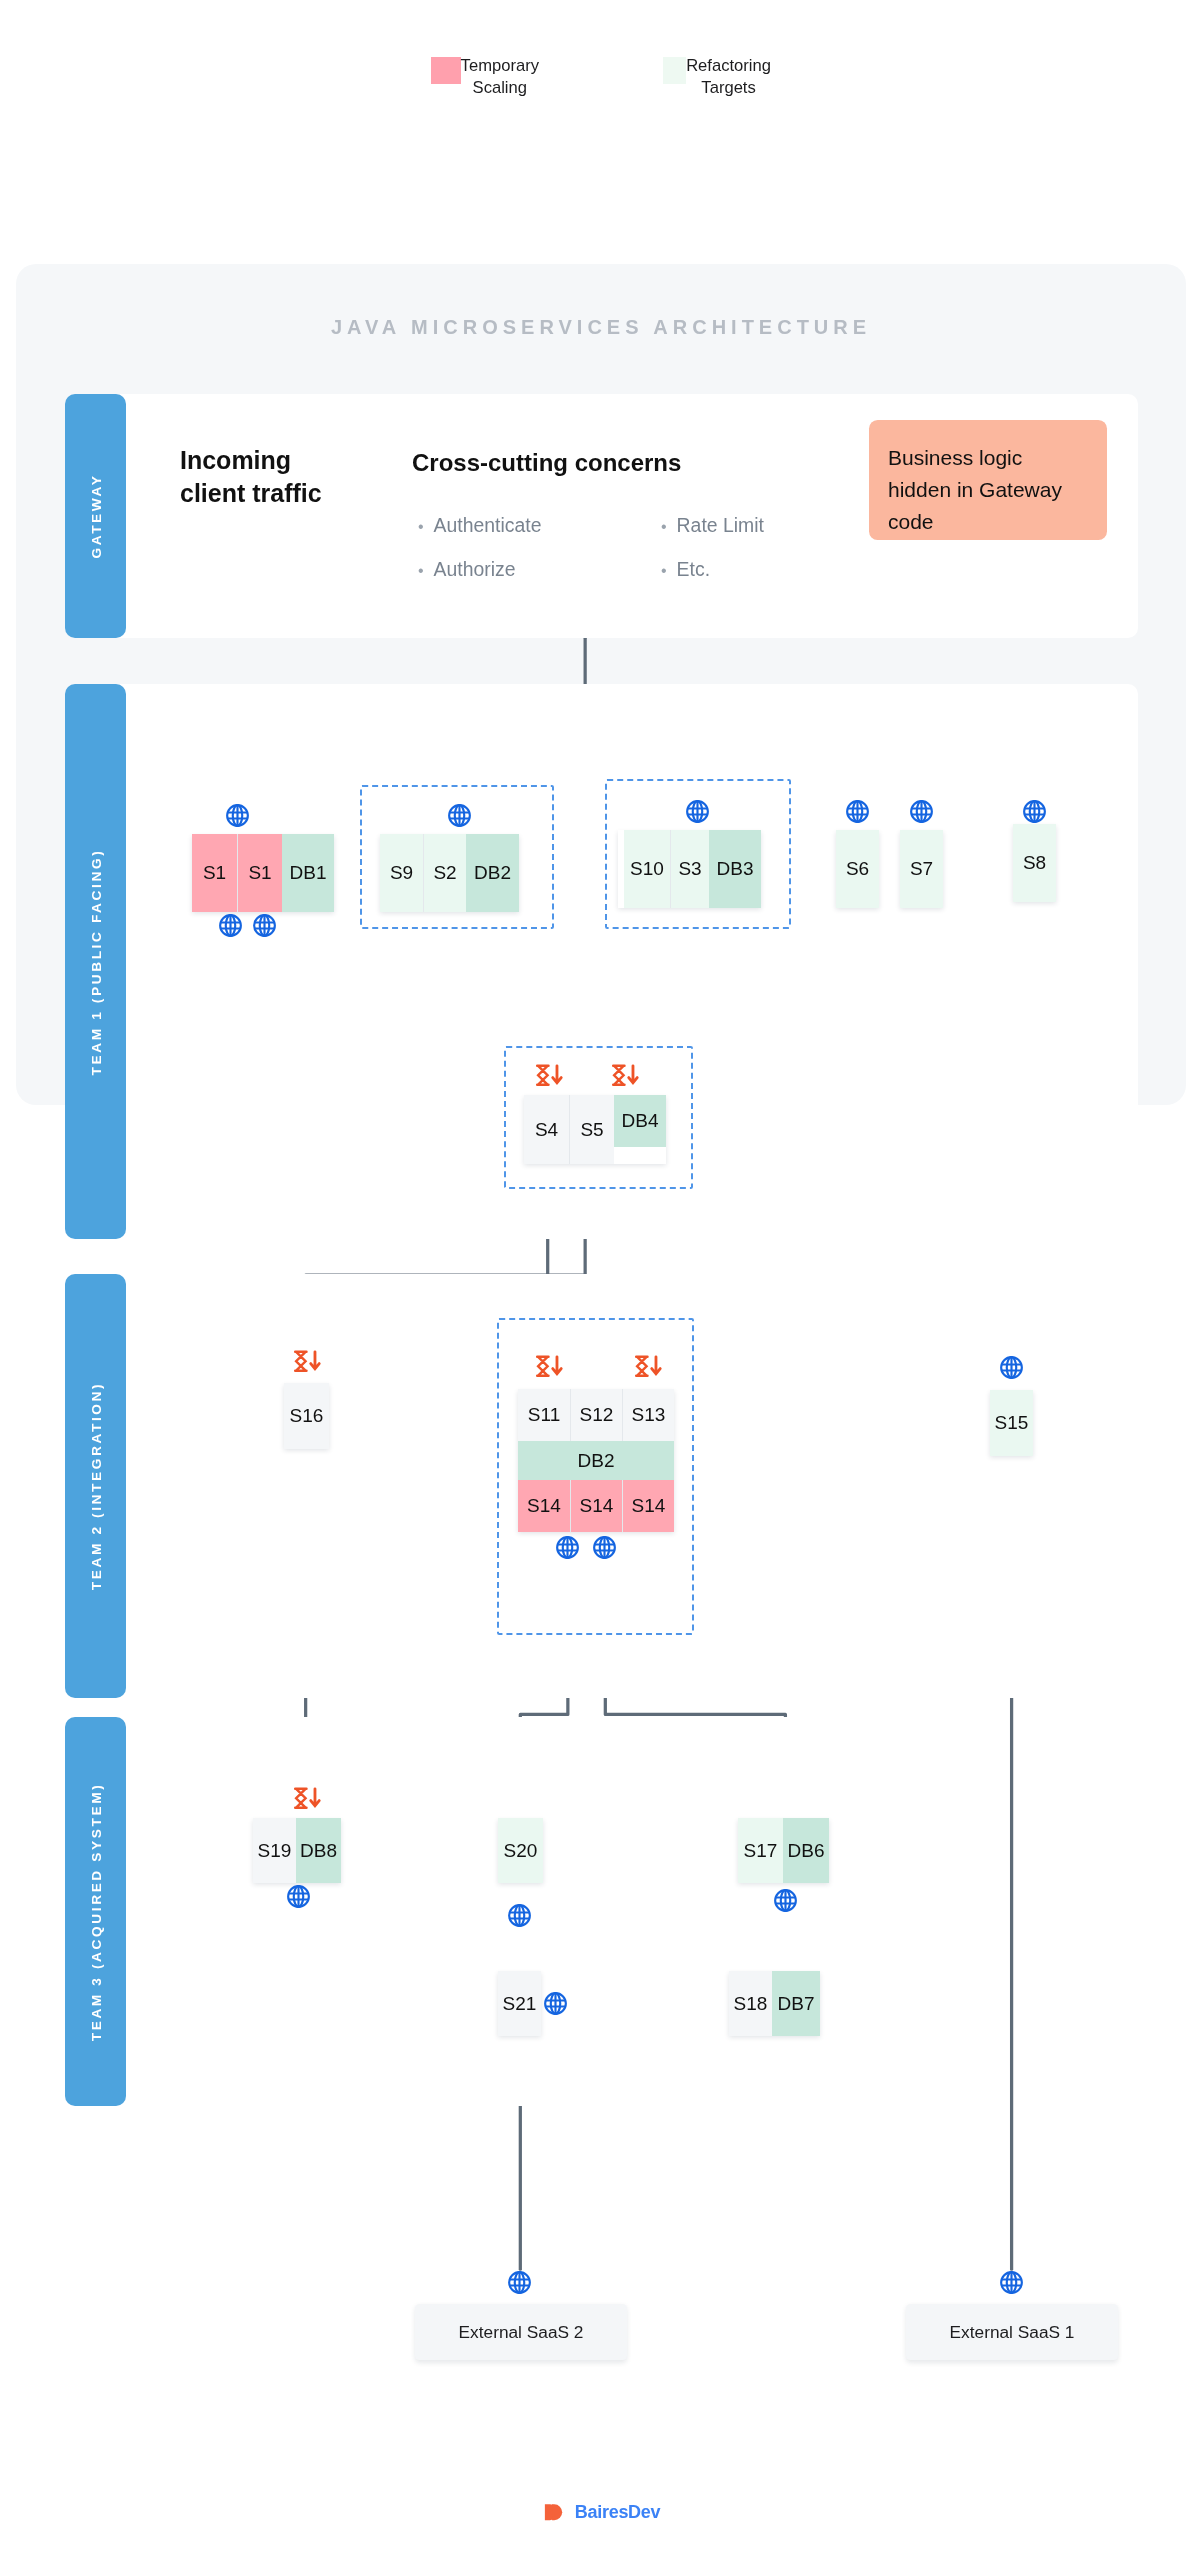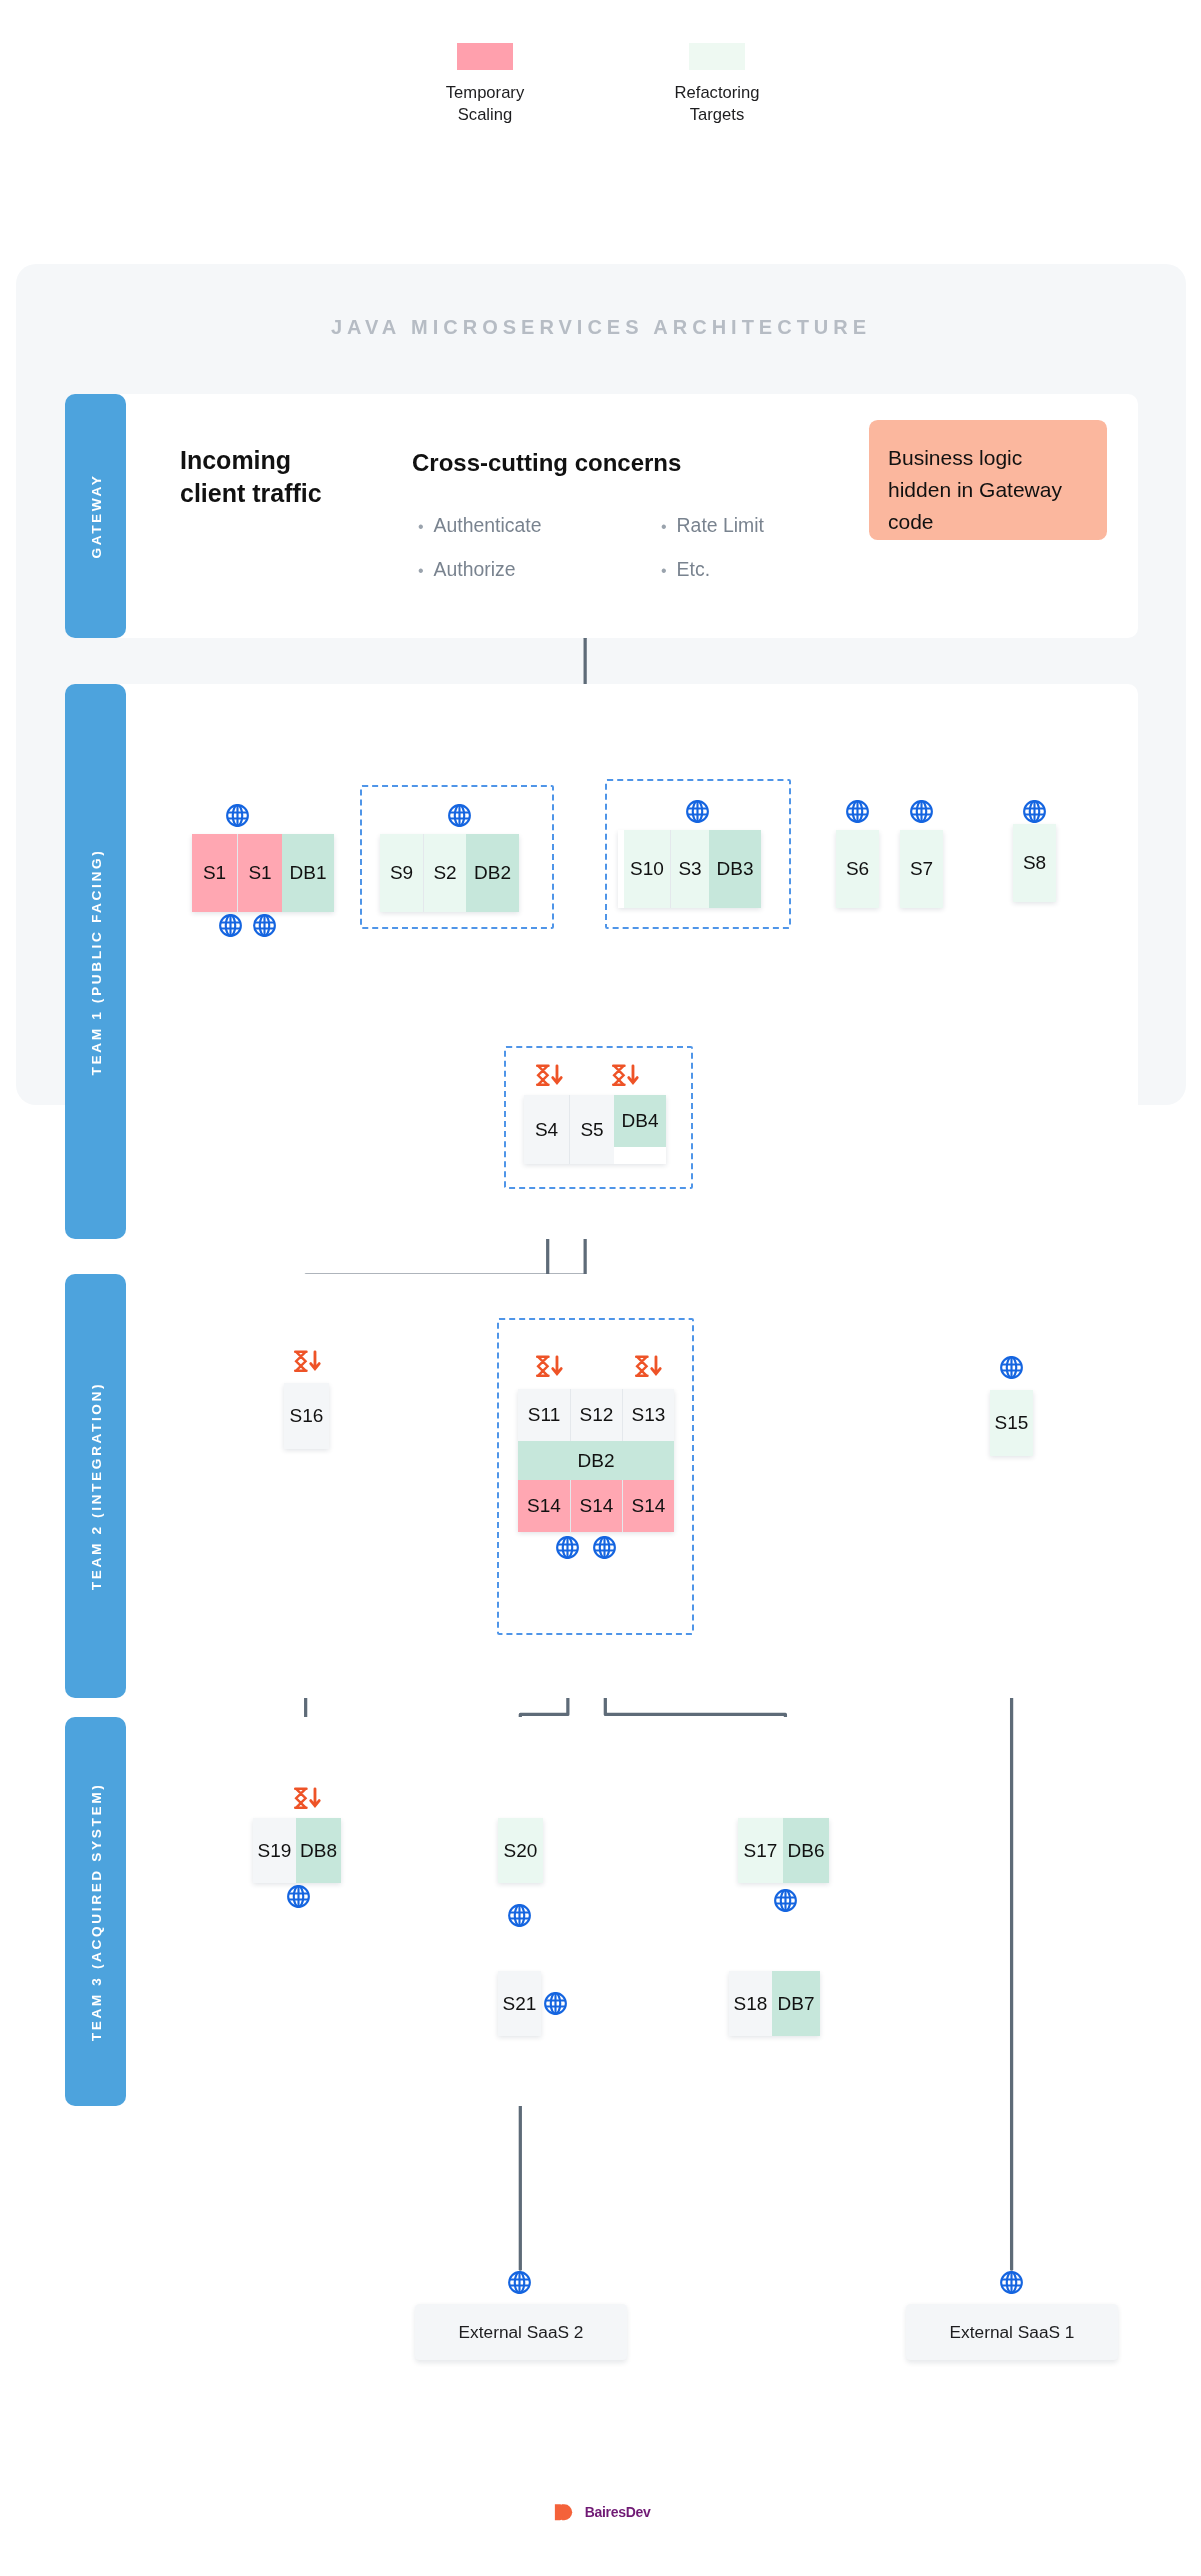--- a/index.html
+++ b/index.html
@@ -6,21 +6,21 @@
   body{
     width:1202px;height:2576px;
     background:#ffffff;
     font-family:"Liberation Sans", sans-serif;
     position:relative;overflow:hidden;
   }
   .abs{position:absolute;}
 
   
   #legend{left:0;top:43px;width:1202px;display:flex;justify-content:center;gap:124px;}
-  .legend-item{display:flex;flex-direction:column;align-items:center;width:108px;}
+  .legend-item{display:flex;flex-direction:row;align-items:center;width:108px;}
   .legend-swatch{width:56px;height:27px;}
   .legend-label{margin-top:11.5px;font-size:16.6px;line-height:22px;color:#1d1d1f;text-align:center;
                 font-family:"Liberation Sans", sans-serif;font-weight:400;}
   #boardbg{left:16px;top:264px;width:1170px;height:841px;background:#f5f7f9;border-radius:20px;}
   #title{left:0;top:316px;width:1202px;text-align:center;
          font-size:20px;letter-spacing:5px;font-weight:700;color:#b6bcc4;}
 
   
   .panel{background:#ffffff;border-radius:10px;}
   .tab{background:#4da3dd;border-radius:10px;}
@@ -55,21 +55,21 @@
 
   .ext{background:#f4f6f8;border-radius:4.3px;display:flex;align-items:center;justify-content:center;
        font-size:17.3px;color:#1d1d1f;box-shadow:0 2.2px 5px rgba(20,40,60,.10);}
 
   
   .globe{width:27px;height:27px;}
   .hour{width:33px;height:24.5px;}
 
   
   #footer{left:0;top:2500px;width:1202px;display:flex;justify-content:center;align-items:center;gap:8.6px;}
-  #footer .bd-name{font-size:14px;font-weight:700;color:#701a75;letter-spacing:-0.3px;text-align:right;}
+  #footer .bd-name{font-size:18px;font-weight:700;color:#3b82f6;letter-spacing:-0.3px;text-align:right;}
 
   svg.wires{position:absolute;left:0;top:0;width:1202px;height:2576px;pointer-events:none;}
 </style>
 </head>
 <body>
 
 <div class="abs" id="legend">
   <div class="legend-item">
     <div class="legend-swatch" style="background:#FFA0AD"></div>
     <div class="legend-label">Temporary Scaling</div>

